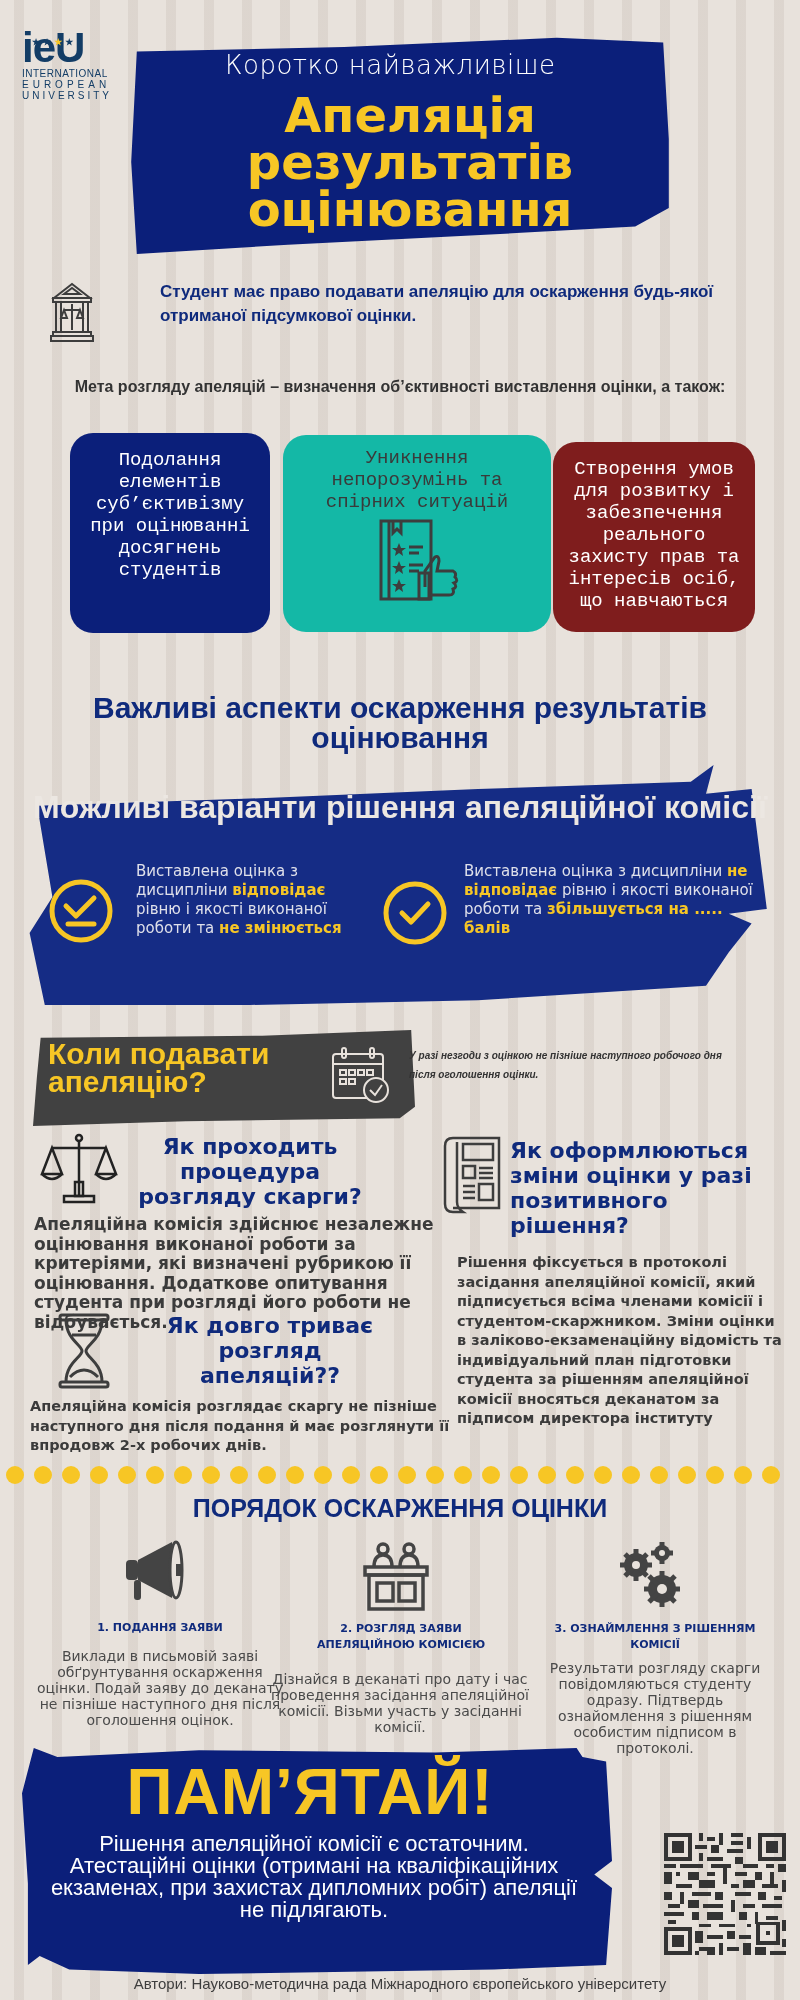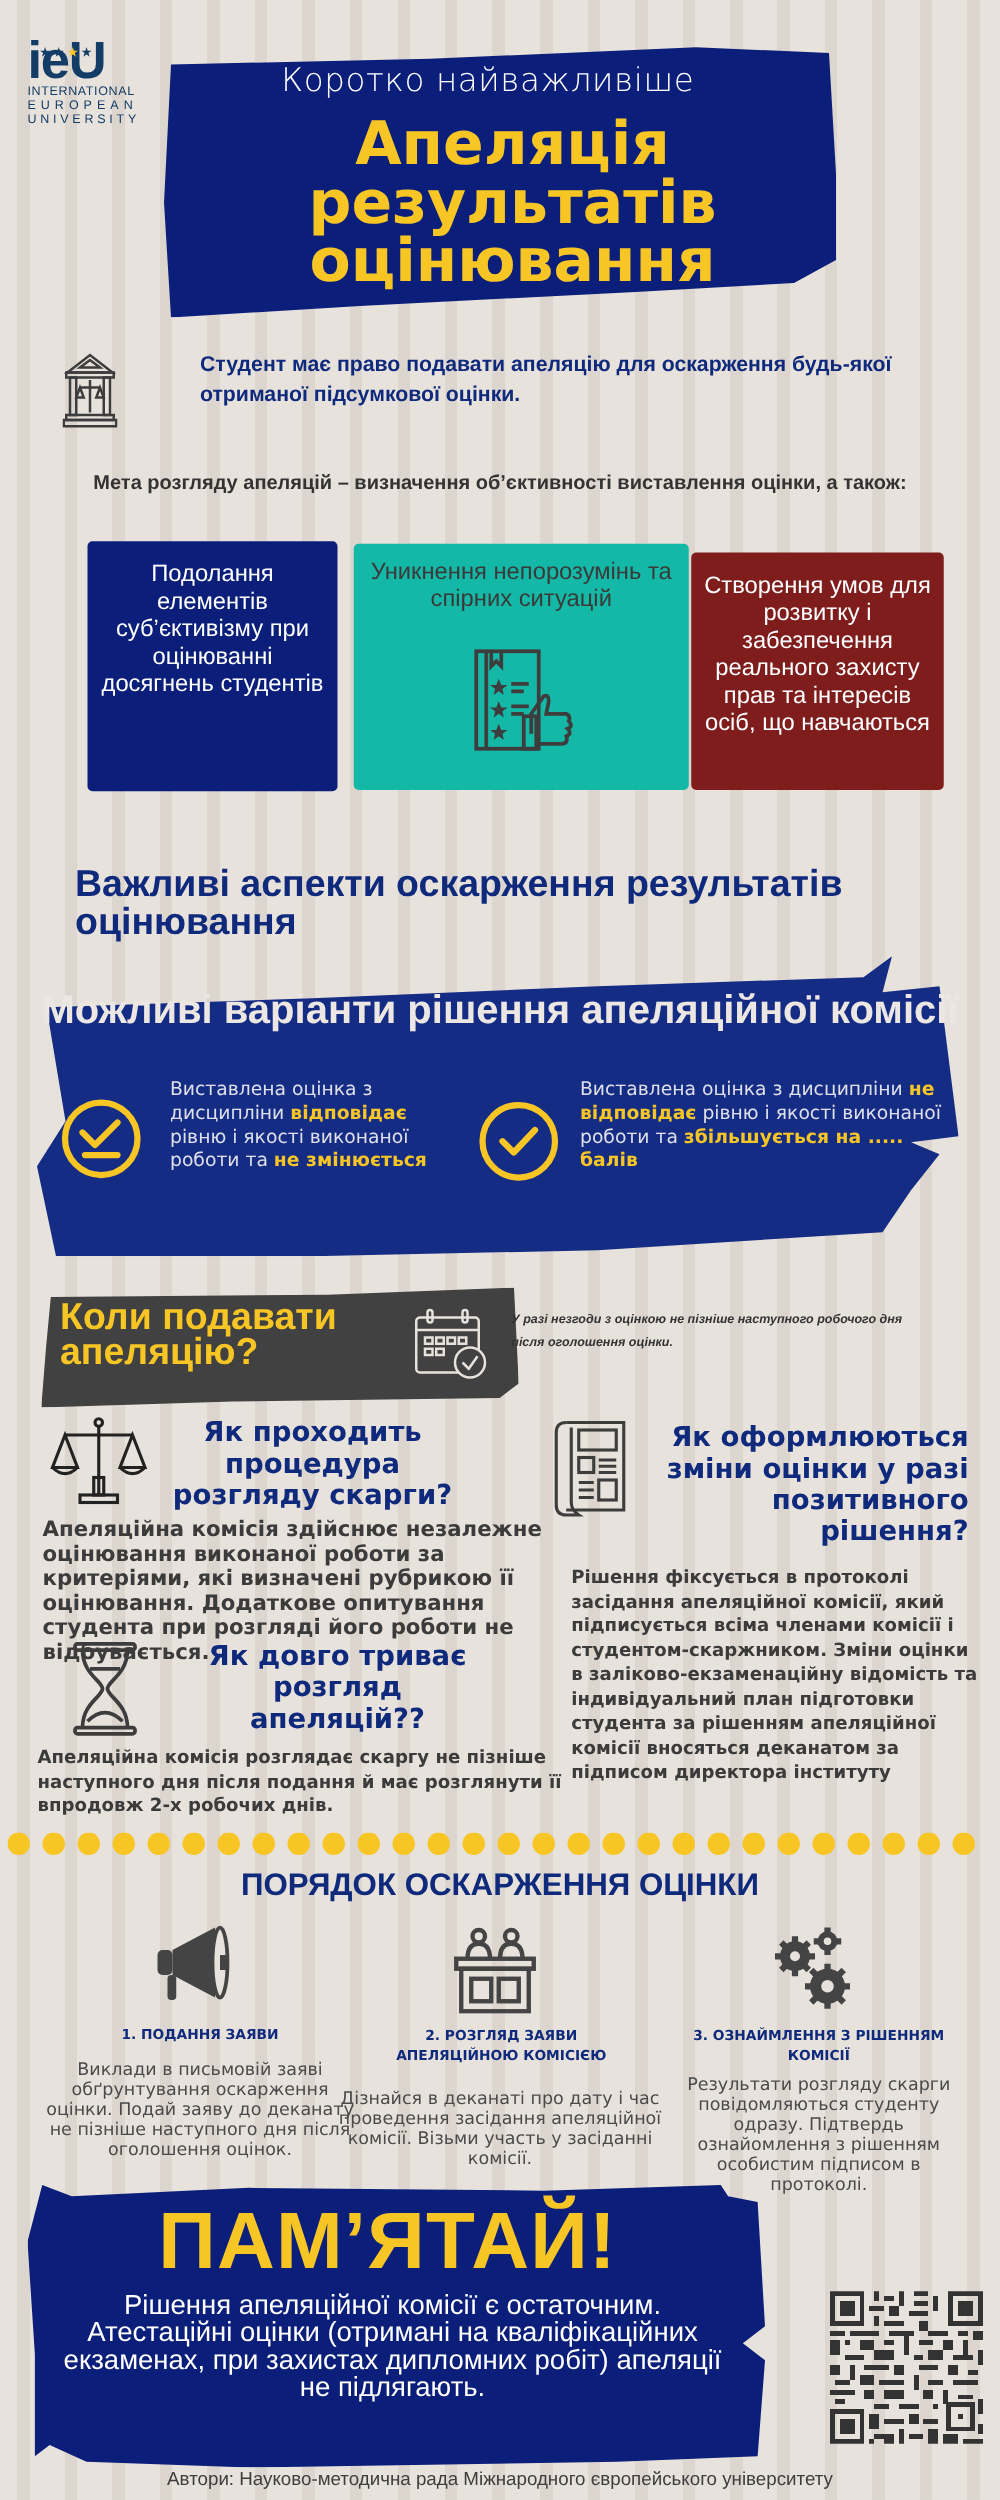--- a/index.html
+++ b/index.html
@@ -28,27 +28,27 @@
   }
   #hero-kicker { left: 225px; top: 50px; width: 360px; font-size: 26px; color: #ffffff; font-weight: 300; letter-spacing: 0.5px; }
   #hero-title { left: 200px; top: 92px; width: 420px; font-size: 48px; line-height: 47px; font-weight: 700; color: #f7c625; text-align: center; }
 
   
   #right-icon { left: 50px; top: 280px; width: 44px; height: 64px; }
   #right-text { left: 160px; top: 280px; width: 600px; font-size: 17px; line-height: 24px; font-weight: 700; color: #0f2a7c; font-family: "Liberation Sans", sans-serif; }
 
   #goal-title { left: 60px; top: 372px; width: 680px; text-align: center; font-size: 16px; line-height: 29px; font-weight: 700; color: #333; font-family: "Liberation Sans", sans-serif; }
 
-  .goal-card { position: absolute; border-radius: 4px; text-align: center; font-family: Liberation Sans, sans-serif; font-size: 19px; line-height: 22px; padding: 16px 10px; }
+  .goal-card { position: absolute; border-radius: 23px; text-align: center; font-family: Liberation Mono, monospace; font-size: 19px; line-height: 22px; padding: 16px 10px; }
   #goal-1 { left: 70px; top: 433px; width: 200px; height: 200px; background: #0b1f7a; color: #fff; }
   #goal-2 { left: 283px; top: 435px; width: 268px; height: 197px; background: #14b8a6; color: #3a3a3a; padding-top: 12px; }
   #goal-3 { left: 553px; top: 442px; width: 202px; height: 190px; background: #7f1d1d; color: #fff; }
   #goal-2-icon { position: absolute; left: 92px; top: 82px; width: 90px; height: 90px; }
 
-  #aspects-title { left: 60px; top: 693px; width: 680px; text-align: left; font-size: 30px; line-height: 30px; font-weight: 700; color: #0f2a7c; font-family: "Liberation Sans", sans-serif; }
+  #aspects-title { left: 60px; top: 693px; width: 680px; text-align: center; font-size: 30px; line-height: 30px; font-weight: 700; color: #0f2a7c; font-family: "Liberation Sans", sans-serif; }
 
   
   #decision {
     left: 22px; top: 765px; width: 760px; height: 240px;
     background: #152c85;
     clip-path: polygon(2% 17%, 30% 14%, 60% 10%, 88% 7%, 91% 0%, 90% 12%, 96% 10%, 98% 60%, 93% 62%, 96% 66%, 93% 78%, 90% 92%, 60% 98%, 30% 100%, 3% 100%, 1% 70%, 4% 55%);
   }
   #decision-title { left: 30px; top: 793px; width: 740px; text-align: center; font-size: 32px; line-height: 28px; font-weight: 700; color: #ece7e2; font-family: "Liberation Sans", sans-serif; }
   .check-icon { position: absolute; width: 66px; height: 66px; }
   #decision-1-icon { left: 48px; top: 878px; }
@@ -71,21 +71,21 @@
   
   .scales-icon { left: 40px; top: 1132px; width: 78px; height: 78px; }
   #how-title { left: 120px; top: 1134px; width: 260px; text-align: center; font-size: 22px; line-height: 25px; font-weight: 700; color: #0f2a7c; }
   #how-text { left: 34px; top: 1215px; width: 412px; font-size: 17px; line-height: 19.5px; font-weight: 700; color: #3b3b3b; }
 
   #hourglass-icon { left: 58px; top: 1313px; width: 52px; height: 76px; }
   #long-title { left: 160px; top: 1313px; width: 220px; text-align: center; font-size: 22px; line-height: 25px; font-weight: 700; color: #0f2a7c; }
   #long-text { left: 30px; top: 1397px; width: 420px; font-size: 14.5px; line-height: 19.5px; font-weight: 700; color: #3b3b3b; }
 
   #newspaper-icon { left: 443px; top: 1136px; width: 60px; height: 78px; }
-  #changes-title { left: 510px; top: 1138px; width: 265px; text-align: right; font-size: 22px; line-height: 25px; font-weight: 700; color: #0f2a7c; }
+  #changes-title { left: 510px; top: 1138px; width: 265px; text-align: left; font-size: 22px; line-height: 25px; font-weight: 700; color: #0f2a7c; }
   #changes-text { left: 457px; top: 1253px; width: 330px; font-size: 14.5px; line-height: 19.5px; font-weight: 700; color: #3b3b3b; }
 
   
   #dots { left: 6px; top: 1466px; width: 800px; height: 18px; display: flex; gap: 10px; overflow: hidden; }
   #dots span { flex: 0 0 18px; height: 18px; border-radius: 50%; background: #f7c625; }
 
   #order-title { left: 0; top: 1494px; width: 800px; text-align: center; font-size: 25px; font-weight: 700; color: #0f2a7c; font-family: "Liberation Sans", sans-serif; }
 
   .step-icon { position: absolute; }
   #step-1-icon { left: 120px; top: 1538px; width: 72px; height: 66px; }

